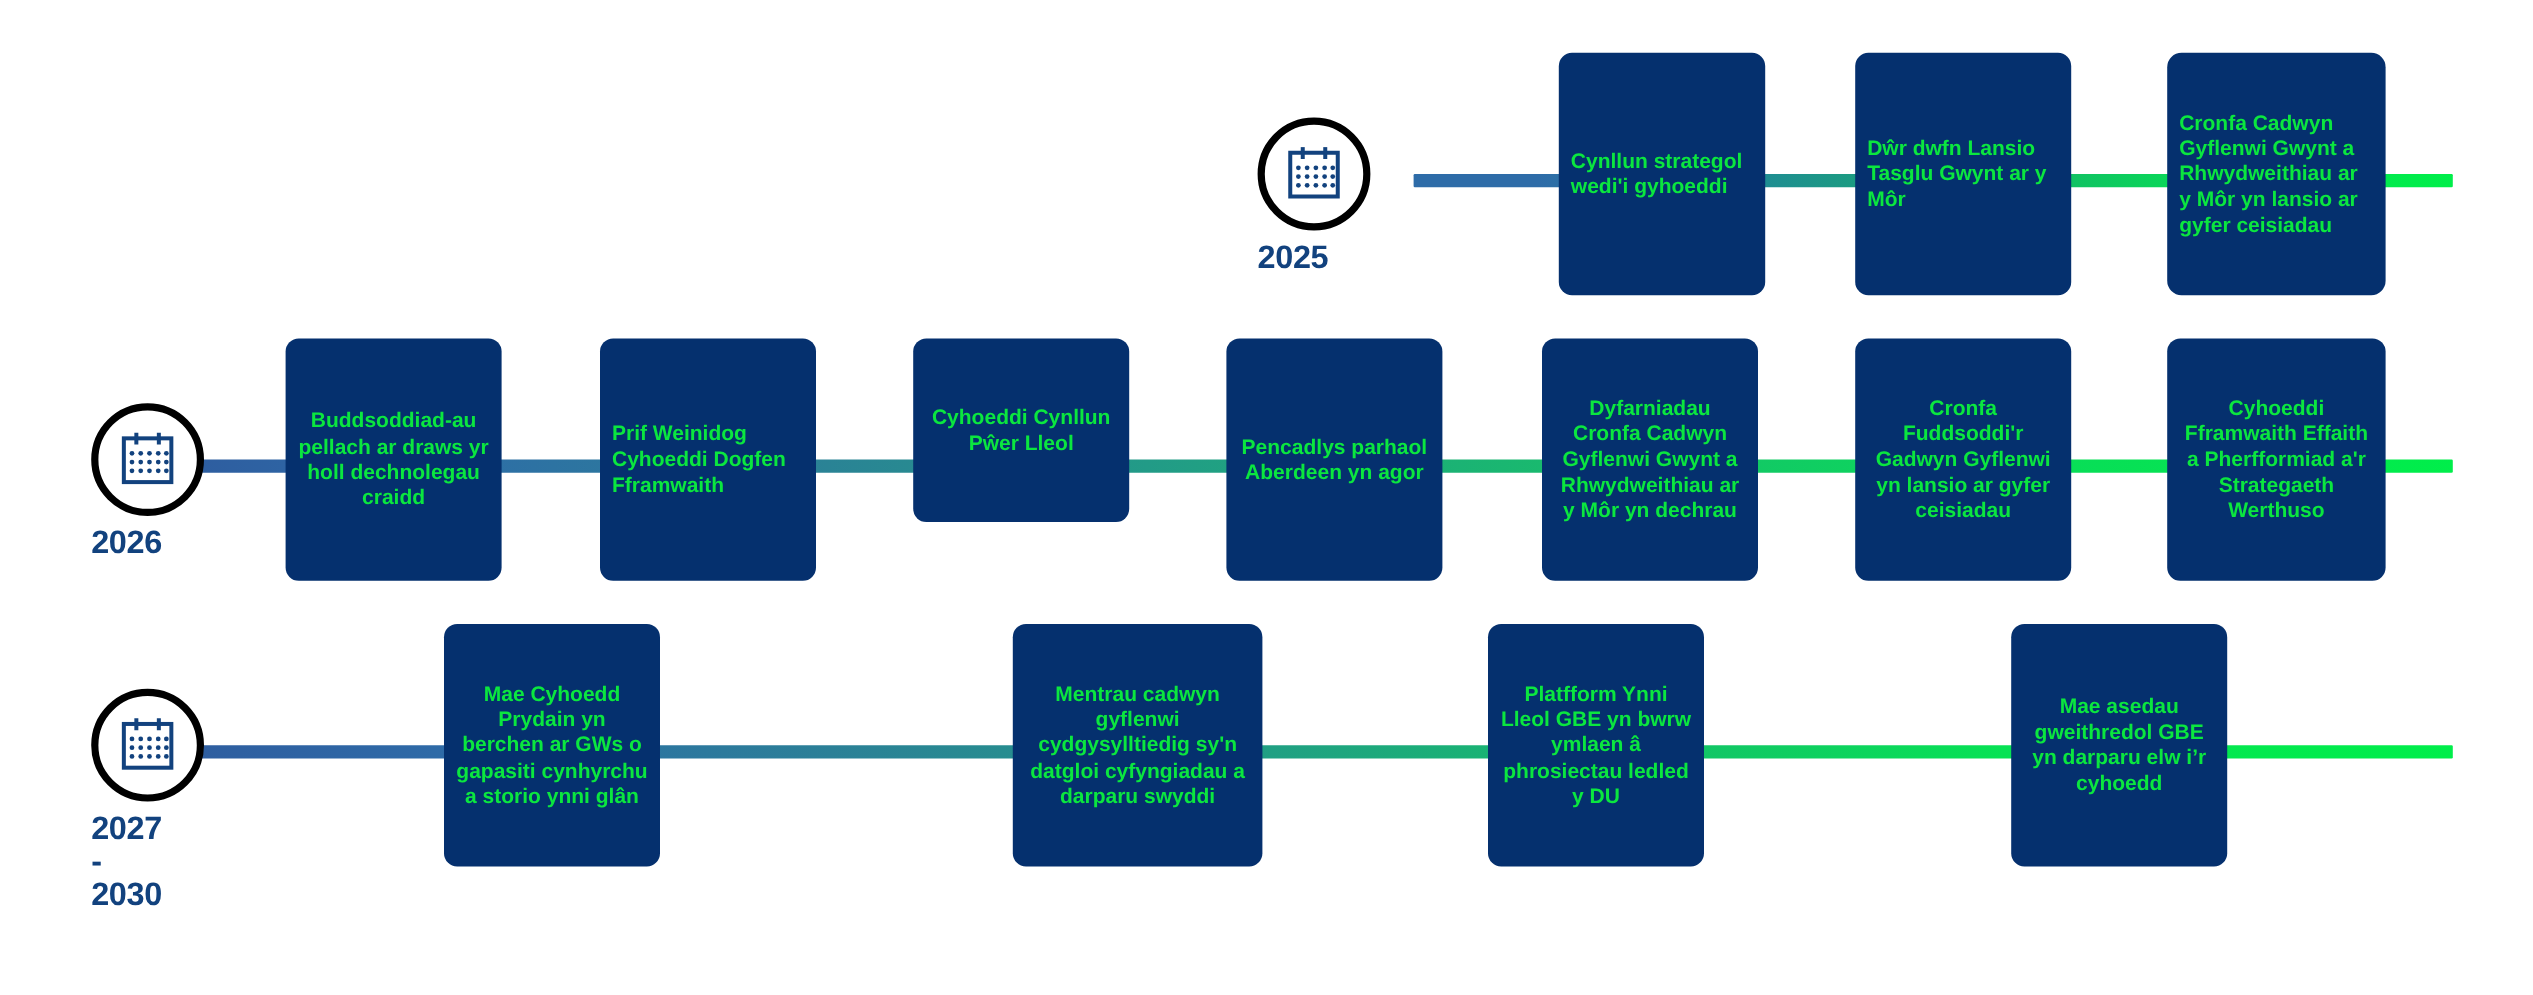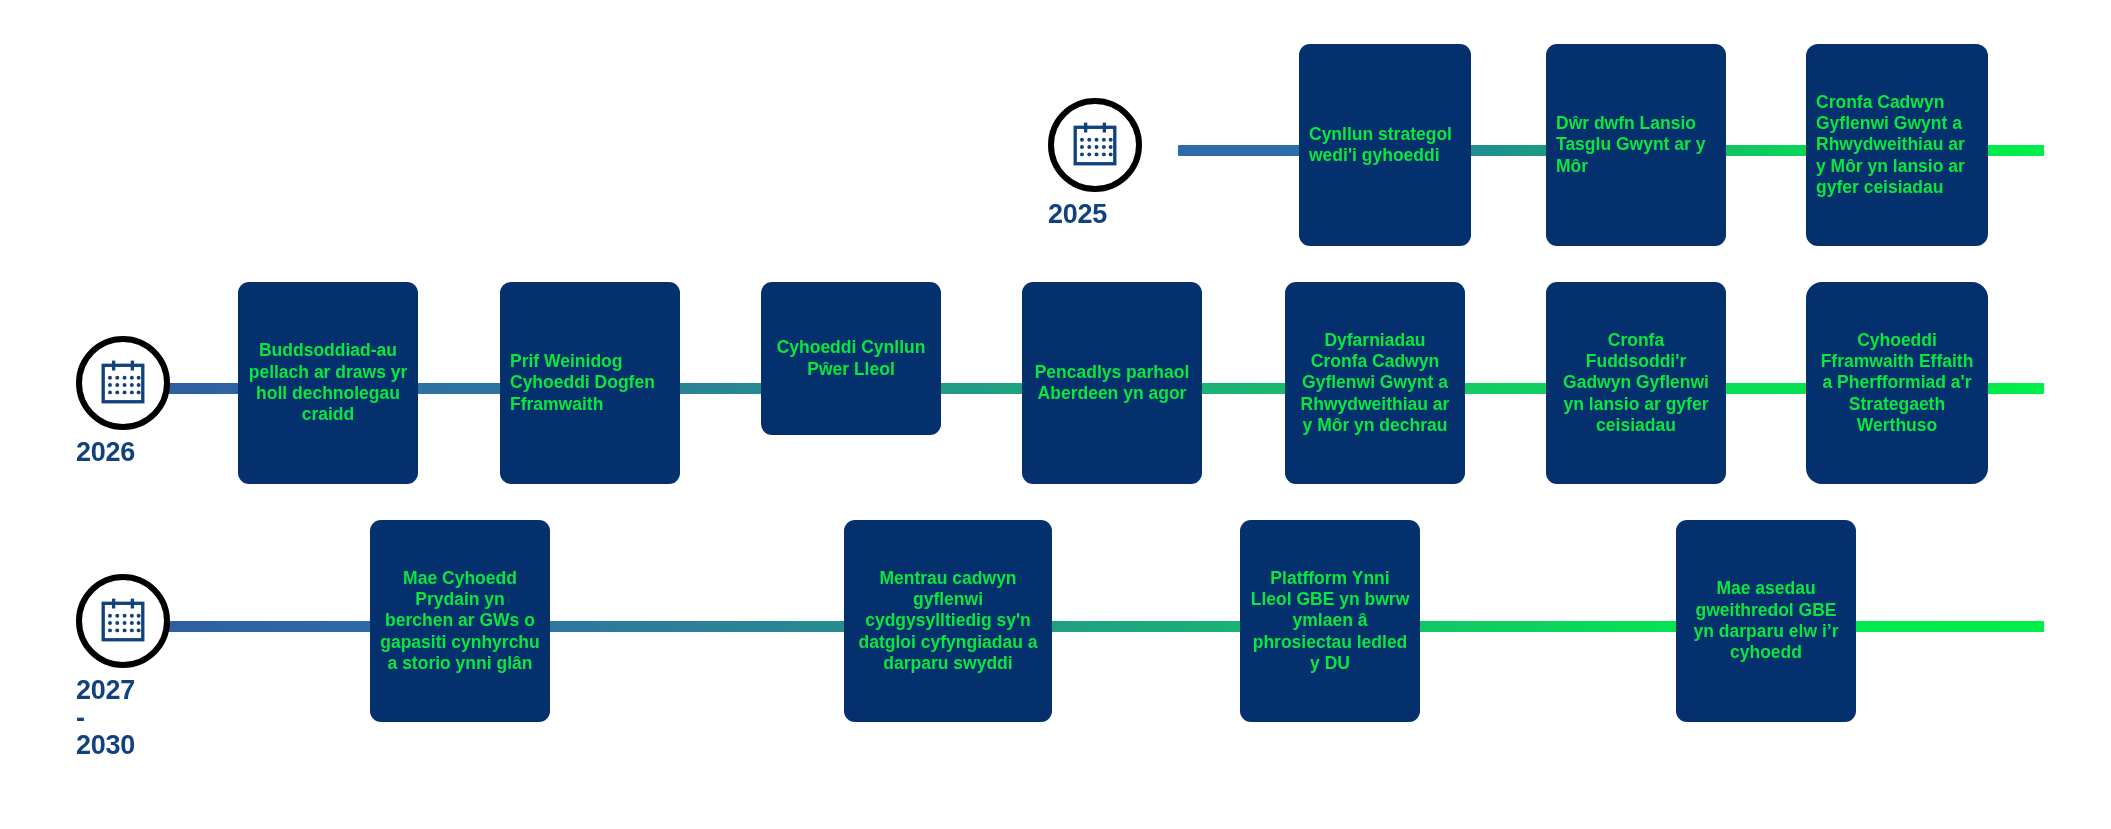--- a/index.html
+++ b/index.html
@@ -182,21 +182,21 @@
   </div>
   <div class="card c-center" style="left:1022px;top:282px;width:180px;height:202px;">
     <div class="txt">Pencadlys parhaol Aberdeen yn agor</div>
   </div>
   <div class="card c-center" style="left:1285px;top:282px;width:180px;height:202px;">
     <div class="txt">Dyfarniadau Cronfa Cadwyn Gyflenwi Gwynt a Rhwydweithiau ar y Môr yn dechrau</div>
   </div>
   <div class="card c-center" style="left:1546px;top:282px;width:180px;height:202px;justify-content:center;">
     <div class="txt">Cronfa Fuddsoddi'r Gadwyn Gyflenwi yn lansio ar gyfer ceisiadau</div>
   </div>
-  <div class="card c-center" style="left:1806px;top:282px;width:182px;height:202px;border-radius:16px;">
+  <div class="card c-center" style="left:1806px;top:282px;width:182px;height:202px;">
     <div class="txt">Cyhoeddi Fframwaith Effaith a Pherfformiad a'r Strategaeth Werthuso</div>
   </div>
 
   <div class="card c-center" style="left:370px;top:520px;width:180px;height:202px;">
     <div class="txt">Mae Cyhoedd Prydain yn berchen ar GWs o gapasiti cynhyrchu a storio ynni glân</div>
   </div>
   <div class="card c-center" style="left:844px;top:520px;width:208px;height:202px;">
     <div class="txt">Mentrau cadwyn gyflenwi cydgysylltiedig sy'n datgloi cyfyngiadau a darparu swyddi</div>
   </div>
   <div class="card c-center" style="left:1240px;top:520px;width:180px;height:202px;">

